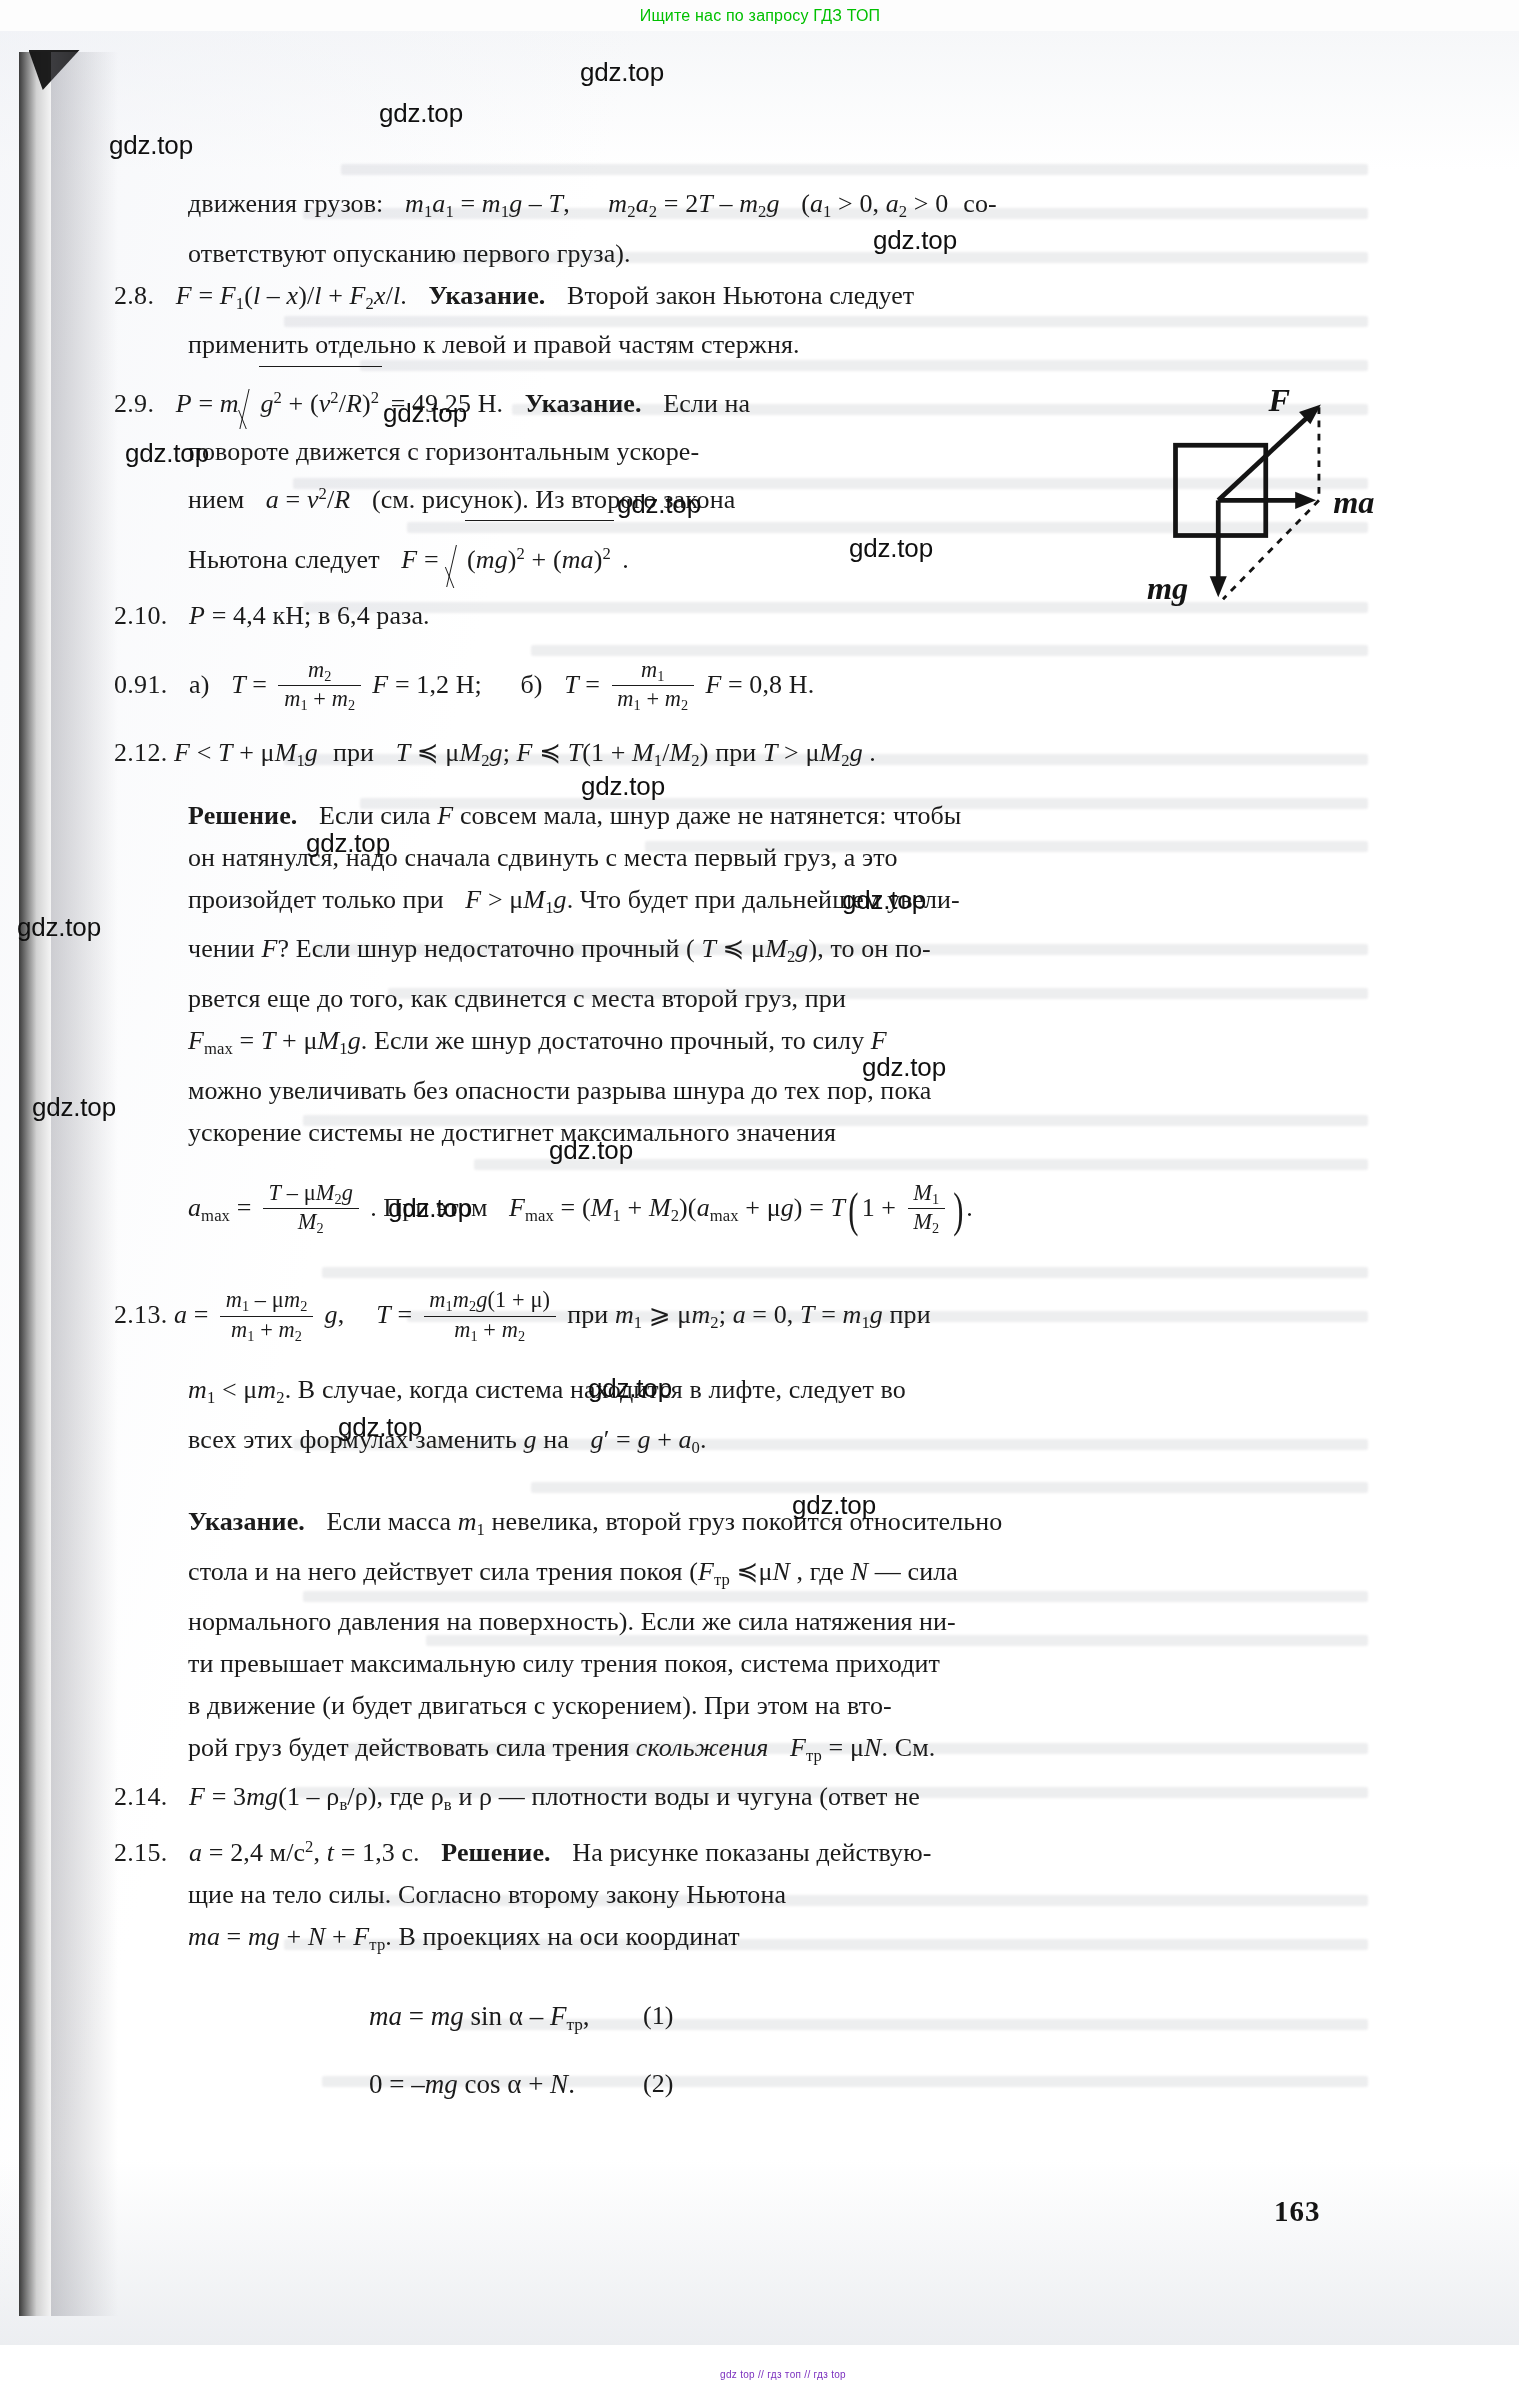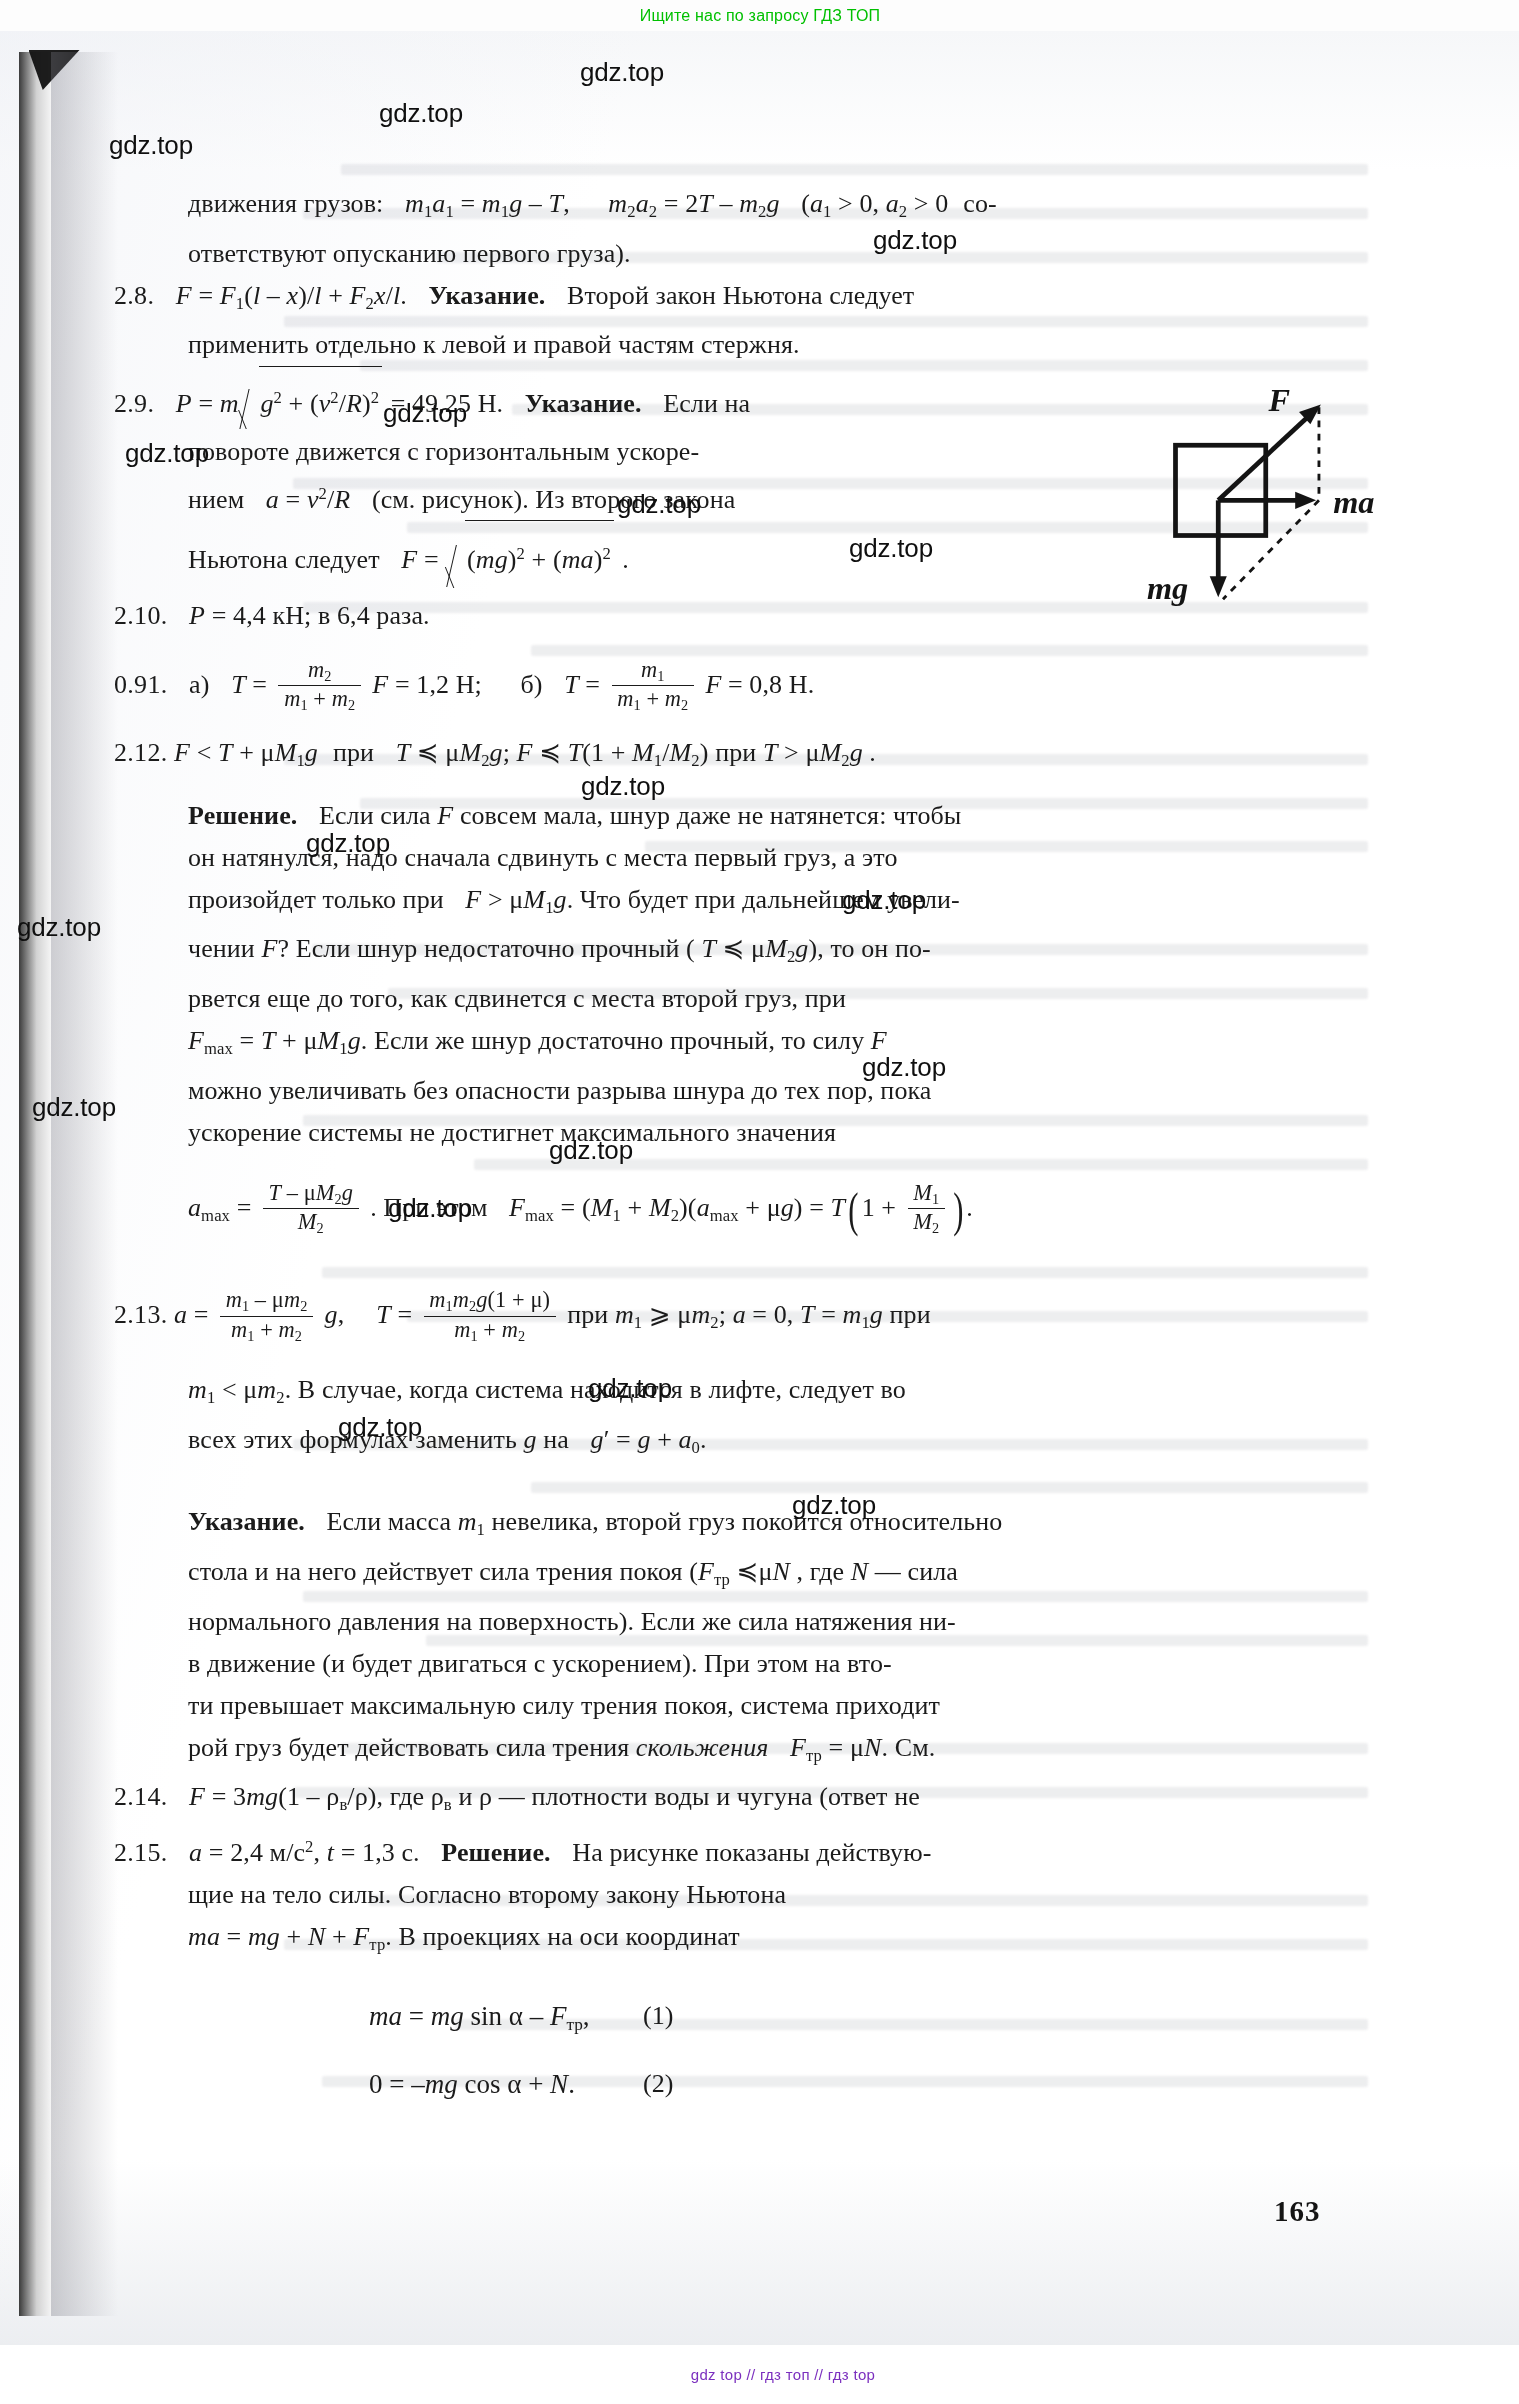--- a/index.html
+++ b/index.html
@@ -20,21 +20,21 @@
     font-family:"Liberation Sans", sans-serif;
     font-size:16px;color:#00c000;letter-spacing:0.2px;
     white-space:nowrap;
   }
   .site-footer{
     position:absolute;left:0;bottom:0;width:1520px;height:59px;
     background:#ffffff;display:flex;align-items:center;justify-content:center;
   }
   .site-footer .ftr-text{
     font-family:"Liberation Sans", sans-serif;
-    font-size:15px;color:#7b2fbe;letter-spacing:0.3px;white-space:nowrap;margin-left:46px;
+    font-size:10px;color:#7b2fbe;letter-spacing:0.3px;white-space:nowrap;margin-left:46px;
   }
 
   
   .scan{
     position:absolute;left:0;top:31px;width:1520px;height:2314px;
     background:
       linear-gradient(105deg, rgba(238,240,245,.55) 0%, rgba(255,255,255,0) 30%),
       linear-gradient(180deg,#f6f7f9 0%,#ffffff 6%,#ffffff 92%,#eceef1 100%);
     overflow:hidden;
   }
@@ -317,22 +317,22 @@
     </div>
 
     <div class="line indent" style="margin-top:33px">
       <span class="bold">Указание.</span><span class="sp"></span>
       <span>Если масса</span> <i>m</i><span class="sub">1</span> <span>невелика, второй груз покоится относительно</span>
     </div>
     <div class="line indent">
       <span>стола и на него действует сила трения покоя (</span><i>F</i><span class="sub rm">тр</span> ≼μ<i>N</i> <span>, где</span> <i>N</i> <span>— сила</span>
     </div>
     <div class="line indent">нормального давления на поверхность). Если же сила натяжения ни-</div>
+    <div class="line indent">ти превышает максимальную силу трения покоя, система приходит</div>
     <div class="line indent">в движение (и будет двигаться с ускорением). При этом на вто-</div>
-    <div class="line indent">ти превышает максимальную силу трения покоя, система приходит</div>
     <div class="line indent">
       <span>рой груз будет действовать сила трения</span> <i>скольжения</i><span class="sp"></span>
       <i>F</i><span class="sub rm">тр</span> = μ<i>N</i><span>. См.</span>
     </div>
 
     <div class="line">
       <span class="num">2.14.</span><span class="sp"></span>
       <i>F</i> = 3<i>mg</i>(1 – ρ<span class="sub rm">в</span>/ρ)<span>, где</span> ρ<span class="sub rm">в</span> <span>и</span> ρ <span>— плотности воды и чугуна (ответ не</span>
     </div>
 

